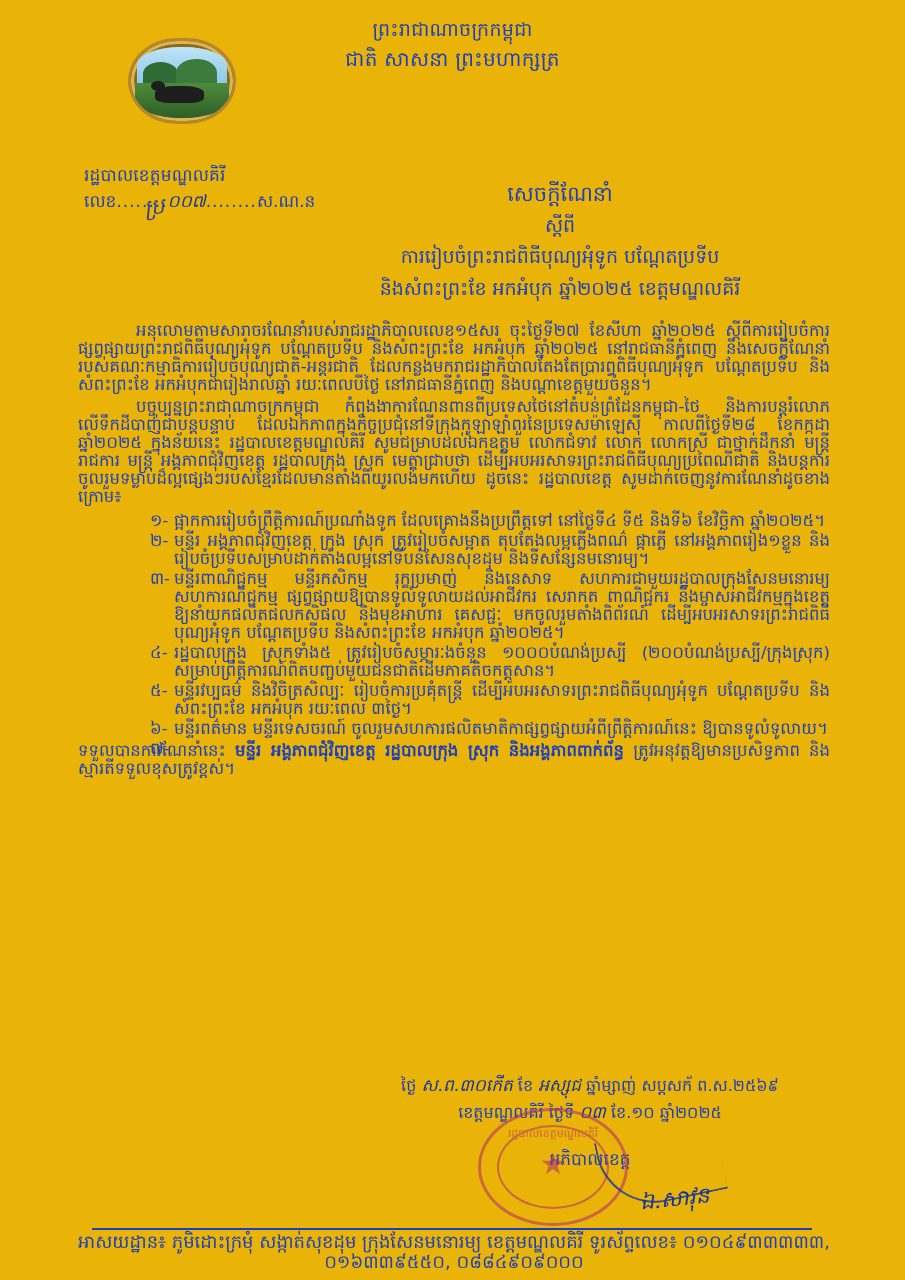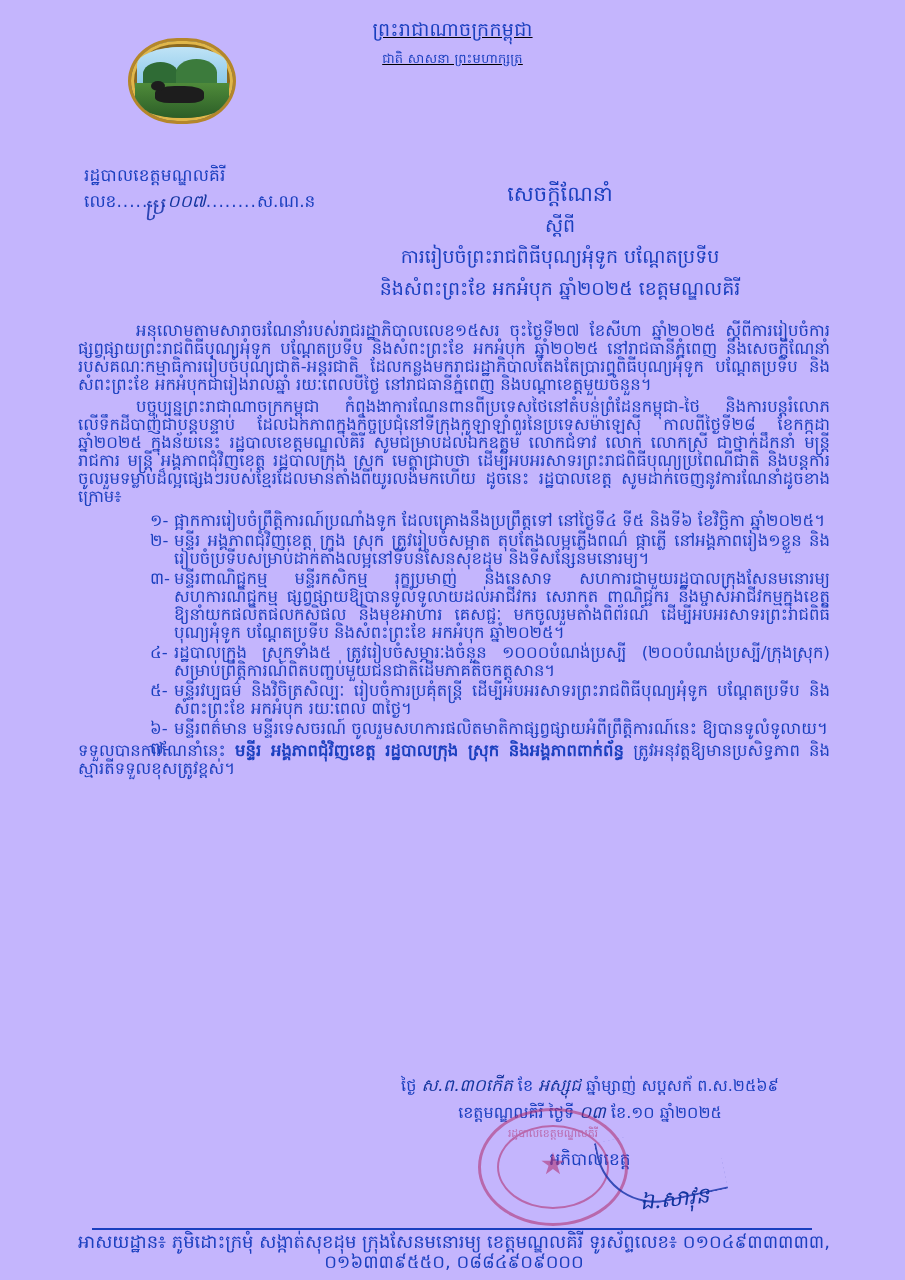--- a/index.html
+++ b/index.html
@@ -7,41 +7,40 @@
     padding: 0;
     background: #ffffff;
   }
   body {
     font-family: "DejaVu Sans", "Liberation Sans", sans-serif;
   }
   .page {
     position: relative;
     width: 905px;
     height: 1280px;
-    background: #c4b5fd;
+    background: #eab308;
     overflow: hidden;
     box-sizing: border-box;
-    text-decoration: underline;
   }
 
   
   .header {
     position: relative;
     padding-top: 14px;
     text-align: center;
   }
   .kingdom-line {
     color: #1a3fbf;
     font-size: 19px;
     line-height: 30px;
     letter-spacing: 0.3px;
   }
   .motto-line {
     color: #1a3fbf;
-    font-size: 13px;
+    font-size: 20px;
     line-height: 30px;
     letter-spacing: 0.3px;
   }
 
   
   .emblem {
     position: absolute;
     left: 128px;
     top: 38px;
     width: 108px;

